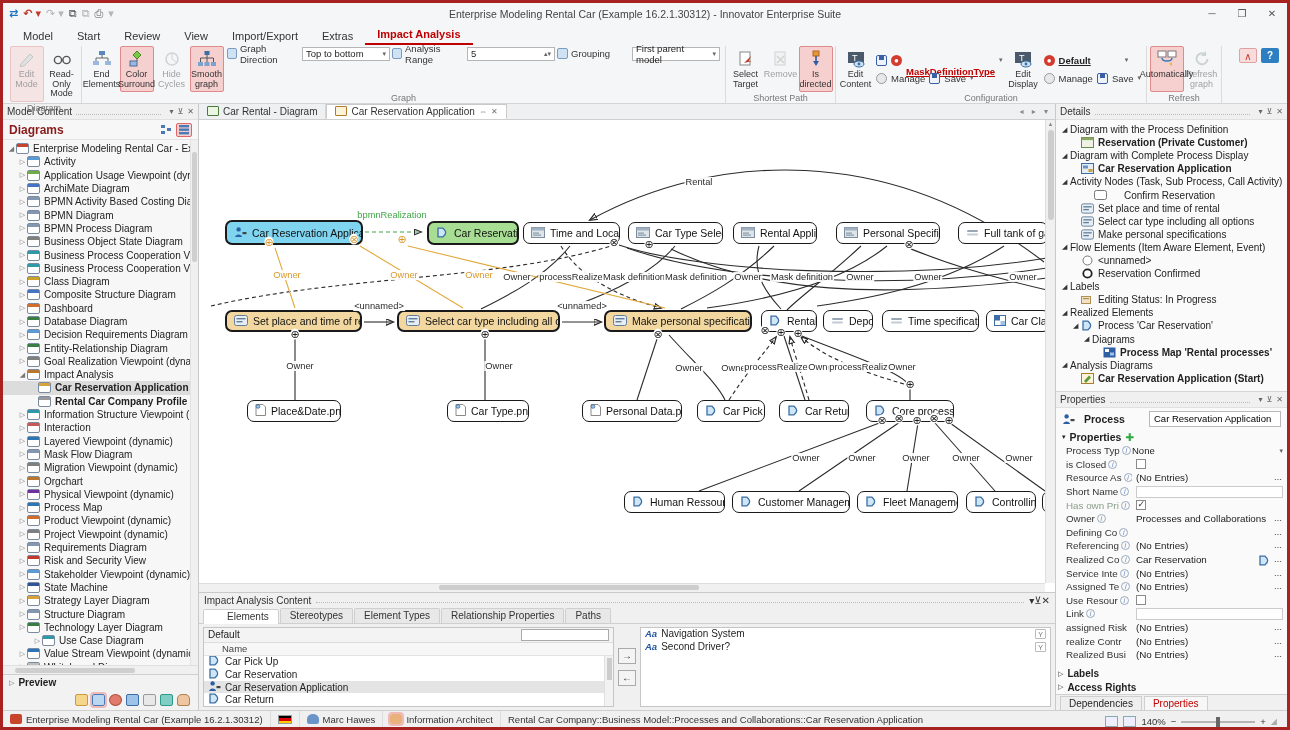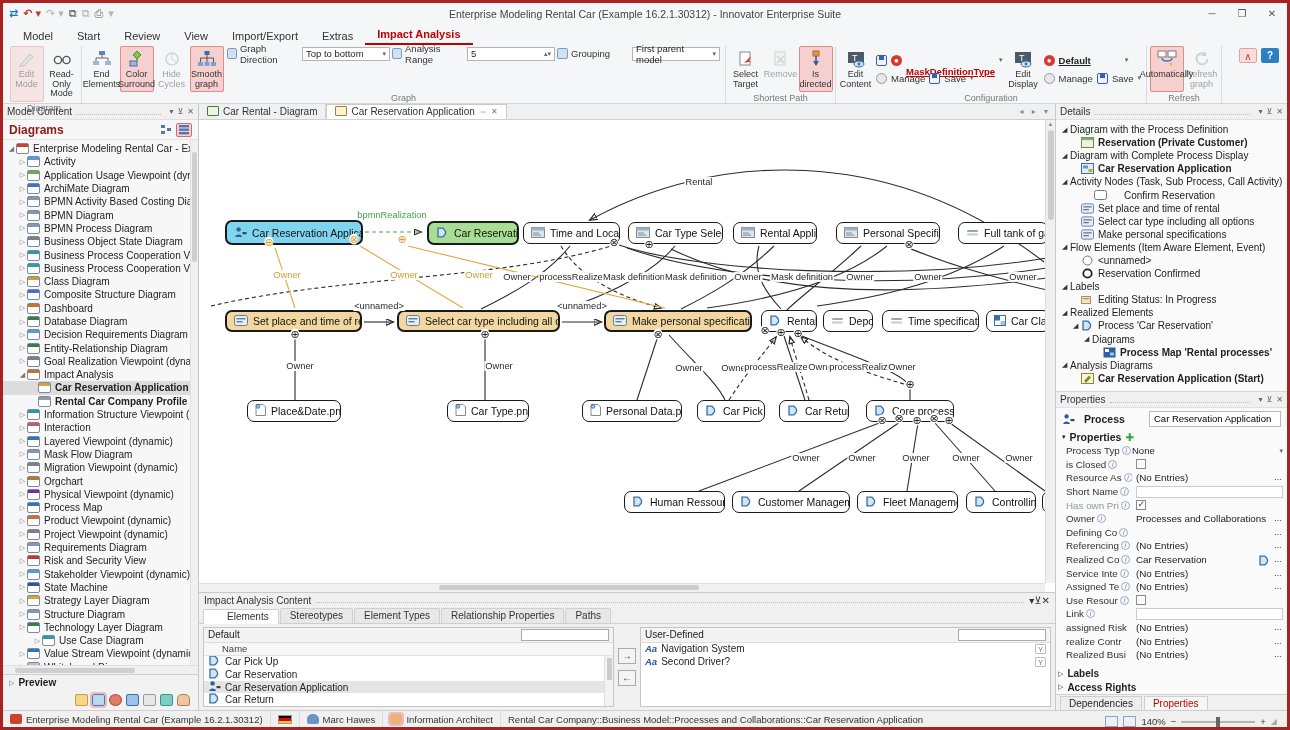--- a/index.html
+++ b/index.html
@@ -1036,24 +1036,20 @@
               </div>
             <div class="bp-vscroll">
                 <div class="thumb"></div>
               </div>
           </div>
           <div class="bp-mid">
             <div class="bp-arrow">→</div>
             <div class="bp-arrow">←</div>
           </div>
           <div class="bp-list">
-            <div class="bp-filter">
-              <span>User-Defined</span>
-              <input style="">
-            </div>
             <div class="bp-rows" id="bp-right">
                 <div class="bp-row">
                   <span><span class="aa">Aa</span></span>
                   <span>Navigation System</span>
                   <span class="fun">Y</span>
                 </div>
                 <div class="bp-row">
                   <span><span class="aa">Aa</span></span>
                   <span>Second Driver?</span>
                   <span class="fun">Y</span>

